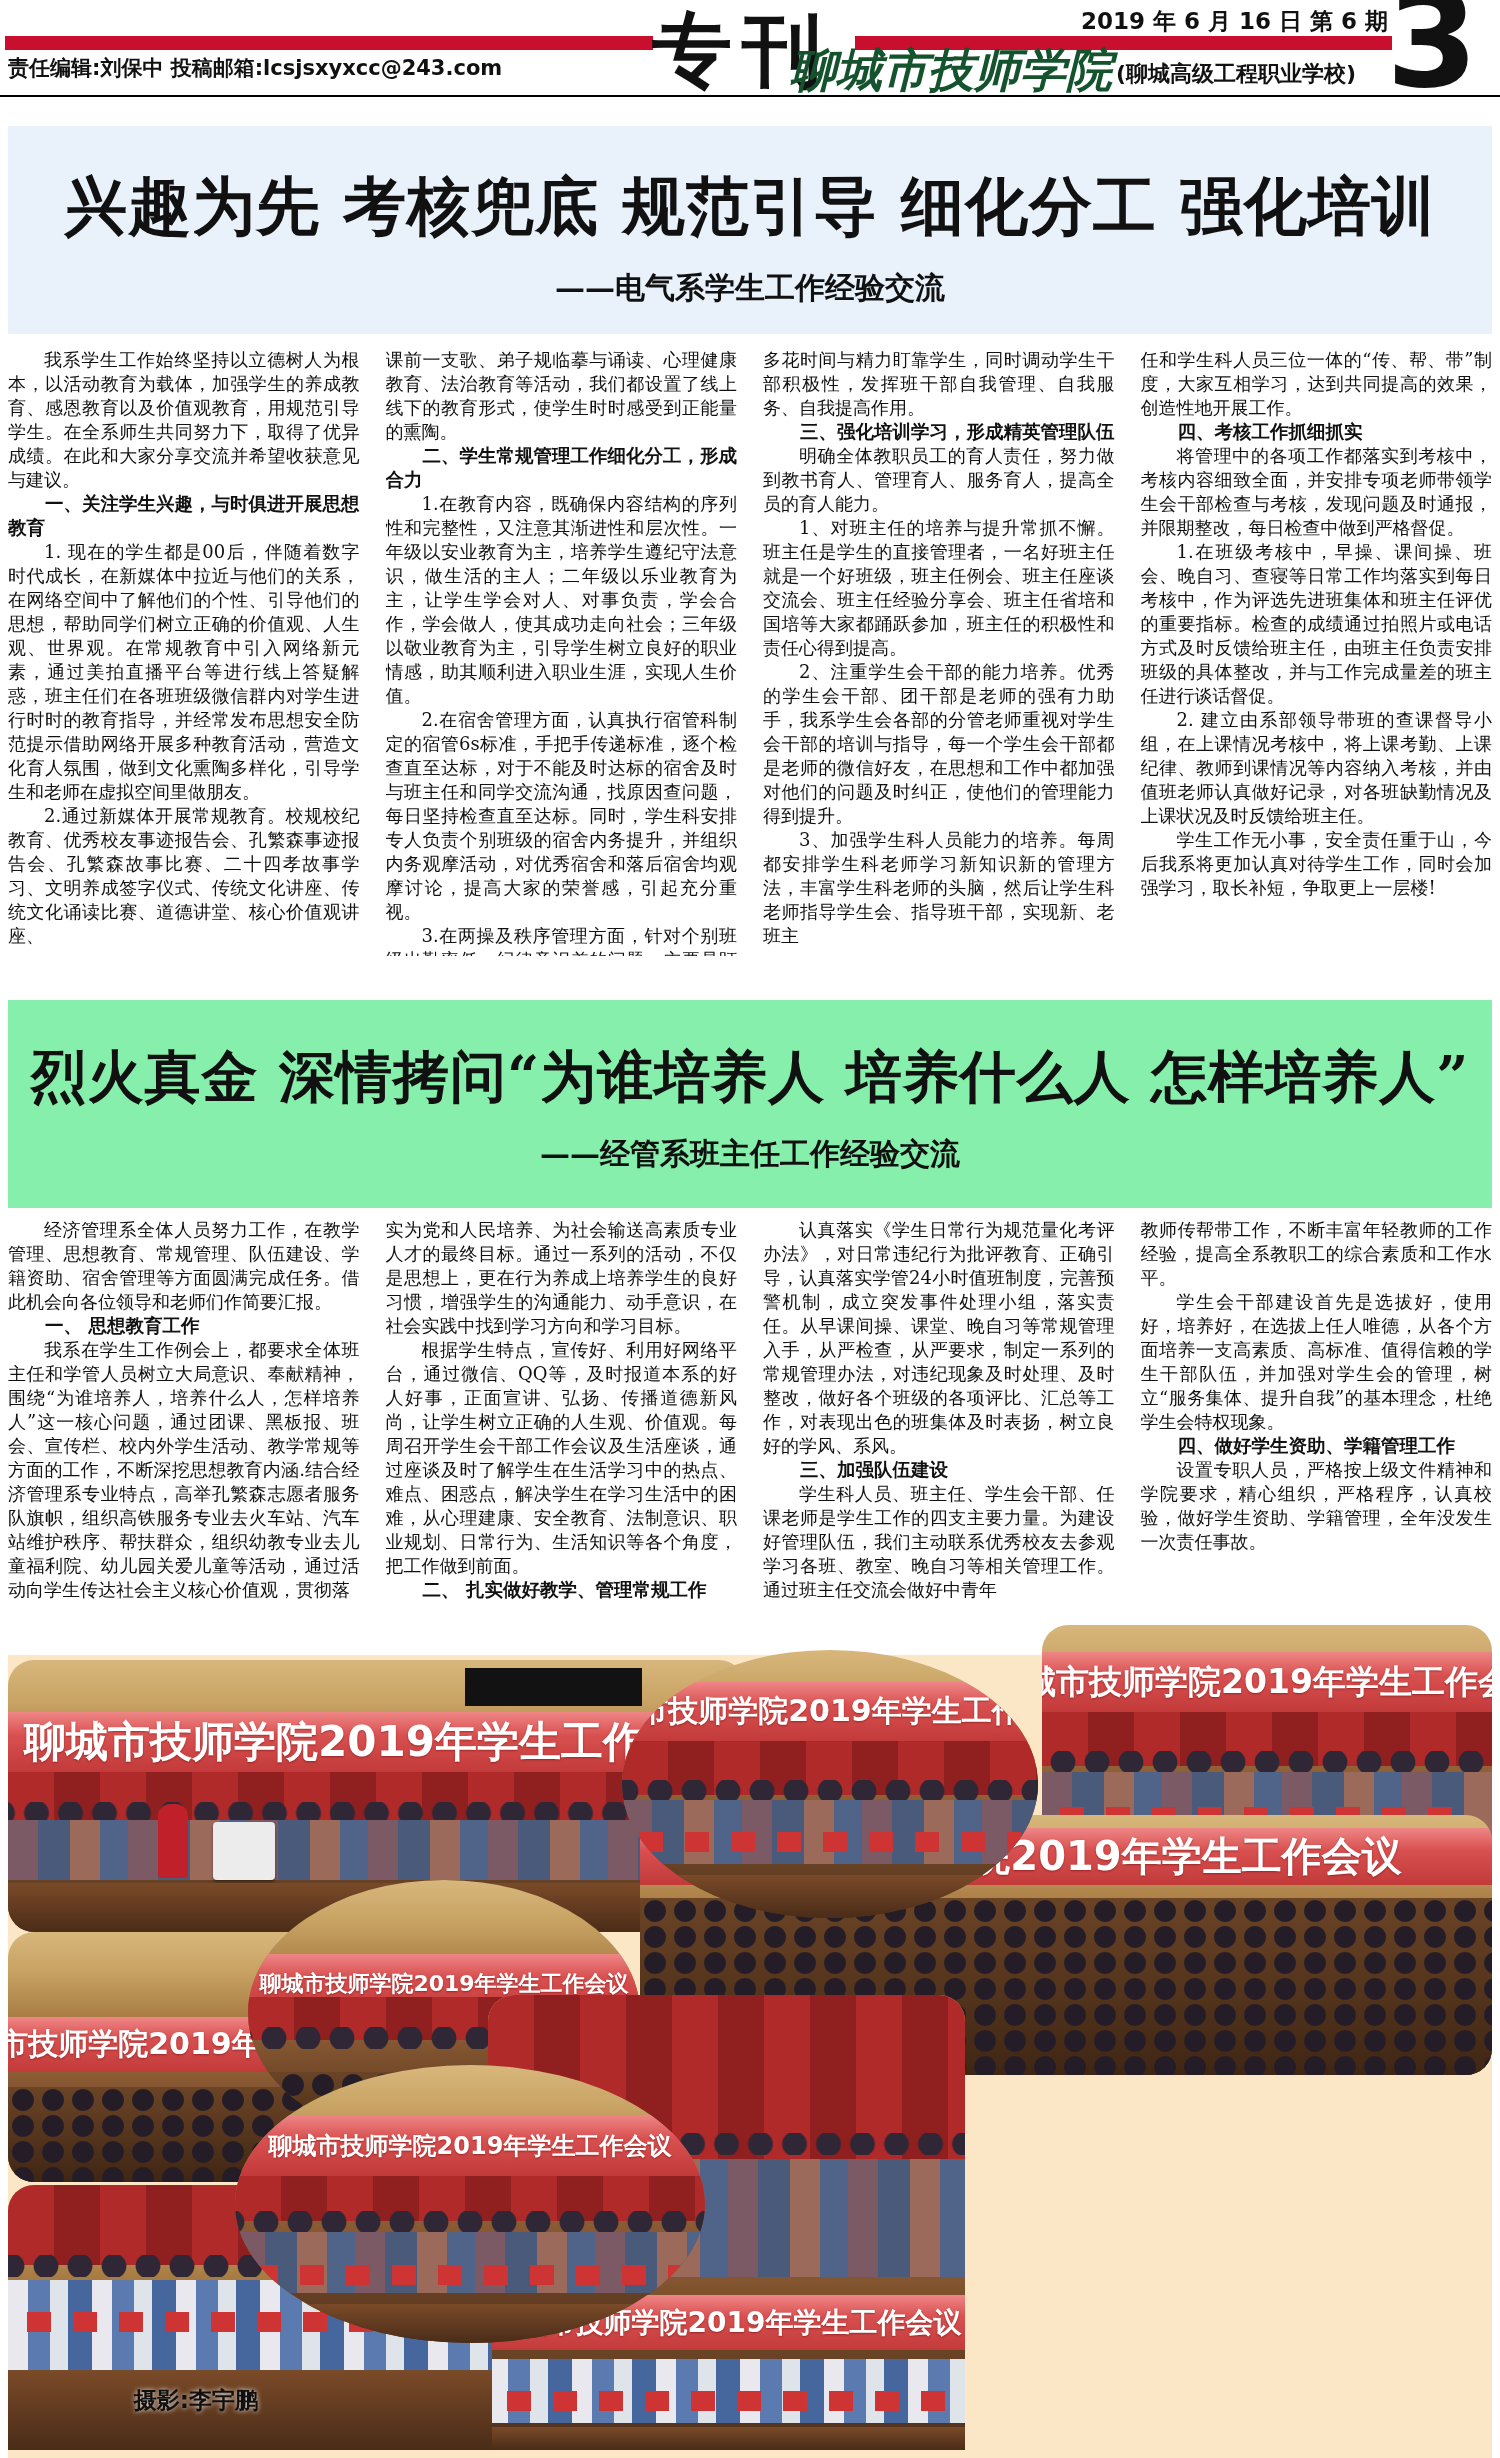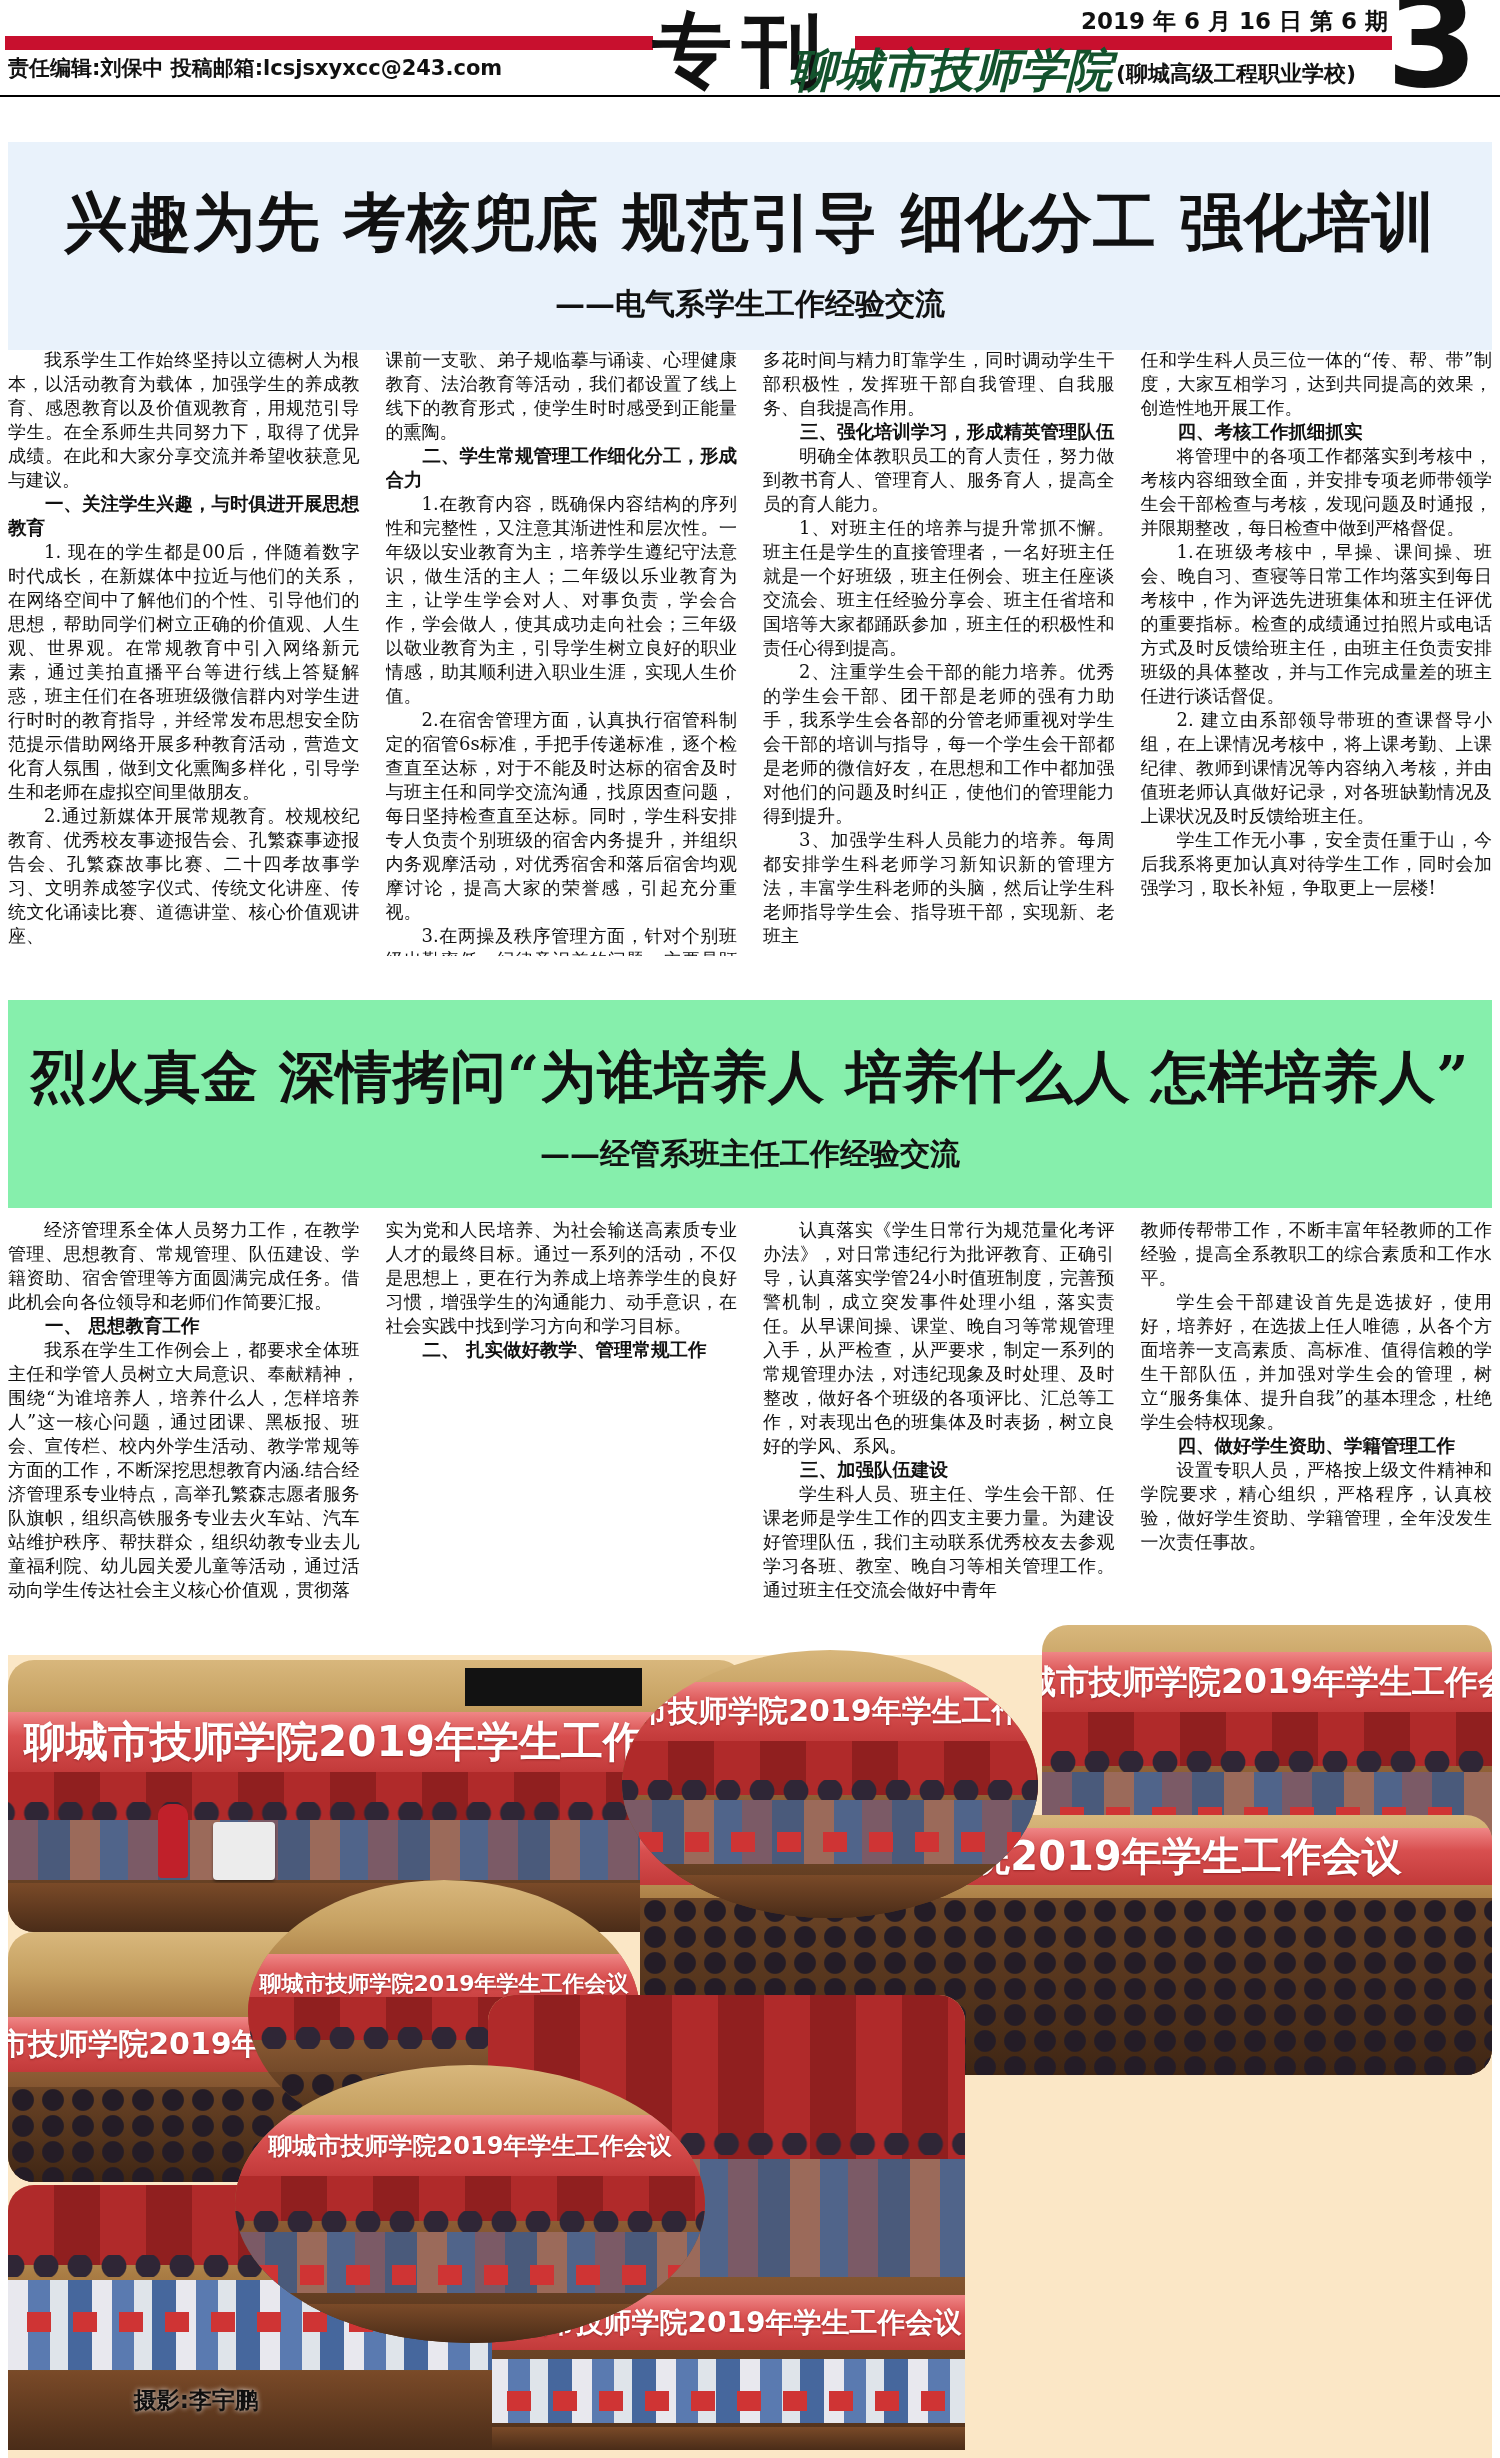--- a/index.html
+++ b/index.html
@@ -19,21 +19,21 @@
   .school-row{position:absolute;left:790px;top:46px;display:flex;align-items:flex-end;white-space:nowrap;}
   .school-name{font-size:46px;line-height:48px;color:#14532d;font-style:italic;font-weight:bold;}
   .school-sub{font-size:22px;font-weight:bold;margin-left:4px;margin-bottom:5px;
               font-family:"DejaVu Sans","Liberation Sans",sans-serif;}
   .page-num{position:absolute;right:22px;top:-26px;font-size:132px;font-weight:bold;line-height:132px;
             font-family:"DejaVu Sans","Liberation Sans",sans-serif;}
   .head-rule{position:absolute;left:0;top:95px;width:1500px;height:2px;background:#000;}
 
   
   .art-head{position:absolute;left:8px;width:1484px;height:208px;text-align:center;}
-  .a1-head{top:126px;background:#e9f2fb;margin-top:16px;}
+  .a1-head{top:126px;background:#e9f2fb;}
   .a2-head{top:1000px;background:#86efac;}
   .art-title{margin:0;font-weight:900;letter-spacing:1px;font-family:"DejaVu Serif","Liberation Serif",serif;}
   .a1-head .art-title{padding-top:38px;font-size:63px;}
   .a2-head .art-title{padding-top:40px;font-size:56px;}
   .art-sub{margin:0;padding-top:18px;font-size:30px;font-weight:bold;}
 
   
   .cols{position:absolute;left:8px;width:1484px;display:flex;gap:26px;overflow:hidden;}
   .a1-cols{top:348px;height:608px;}
   .a2-cols{top:1218px;height:434px;}
@@ -155,20 +155,21 @@
     <p class="art-sub">——经管系班主任工作经验交流</p>
   </div>
   <div class="cols a2-cols">
     <div class="col">
         <p>经济管理系全体人员努力工作，在教学管理、思想教育、常规管理、队伍建设、学籍资助、宿舍管理等方面圆满完成任务。借此机会向各位领导和老师们作简要汇报。</p>
         <h4>一、 思想教育工作</h4>
         <p>我系在学生工作例会上，都要求全体班主任和学管人员树立大局意识、奉献精神，围绕“为谁培养人，培养什么人，怎样培养人”这一核心问题，通过团课、黑板报、班会、宣传栏、校内外学生活动、教学常规等方面的工作，不断深挖思想教育内涵.结合经济管理系专业特点，高举孔繁森志愿者服务队旗帜，组织高铁服务专业去火车站、汽车站维护秩序、帮扶群众，组织幼教专业去儿童福利院、幼儿园关爱儿童等活动，通过活动向学生传达社会主义核心价值观，贯彻落</p>
       </div>
     <div class="col">
         <p class="cont">实为党和人民培养、为社会输送高素质专业人才的最终目标。通过一系列的活动，不仅是思想上，更在行为养成上培养学生的良好习惯，增强学生的沟通能力、动手意识，在社会实践中找到学习方向和学习目标。</p>
+        <p>根据学生特点，宣传好、利用好网络平台，通过微信、QQ等，及时报道本系的好人好事，正面宣讲、弘扬、传播道德新风尚，让学生树立正确的人生观、价值观。每周召开学生会干部工作会议及生活座谈，通过座谈及时了解学生在生活学习中的热点、难点、困惑点，解决学生在学习生活中的困难，从心理建康、安全教育、法制意识、职业规划、日常行为、生活知识等各个角度，把工作做到前面。</p>
         <h4>二、 扎实做好教学、管理常规工作</h4>
       </div>
     <div class="col">
         <p>认真落实《学生日常行为规范量化考评办法》，对日常违纪行为批评教育、正确引导，认真落实学管24小时值班制度，完善预警机制，成立突发事件处理小组，落实责任。从早课间操、课堂、晚自习等常规管理入手，从严检查，从严要求，制定一系列的常规管理办法，对违纪现象及时处理、及时整改，做好各个班级的各项评比、汇总等工作，对表现出色的班集体及时表扬，树立良好的学风、系风。</p>
         <h4>三、加强队伍建设</h4>
         <p>学生科人员、班主任、学生会干部、任课老师是学生工作的四支主要力量。为建设好管理队伍，我们主动联系优秀校友去参观学习各班、教室、晚自习等相关管理工作。通过班主任交流会做好中青年</p>
       </div>
     <div class="col">
         <p class="cont">教师传帮带工作，不断丰富年轻教师的工作经验，提高全系教职工的综合素质和工作水平。</p>
         <p>学生会干部建设首先是选拔好，使用好，培养好，在选拔上任人唯德，从各个方面培养一支高素质、高标准、值得信赖的学生干部队伍，并加强对学生会的管理，树立“服务集体、提升自我”的基本理念，杜绝学生会特权现象。</p>

